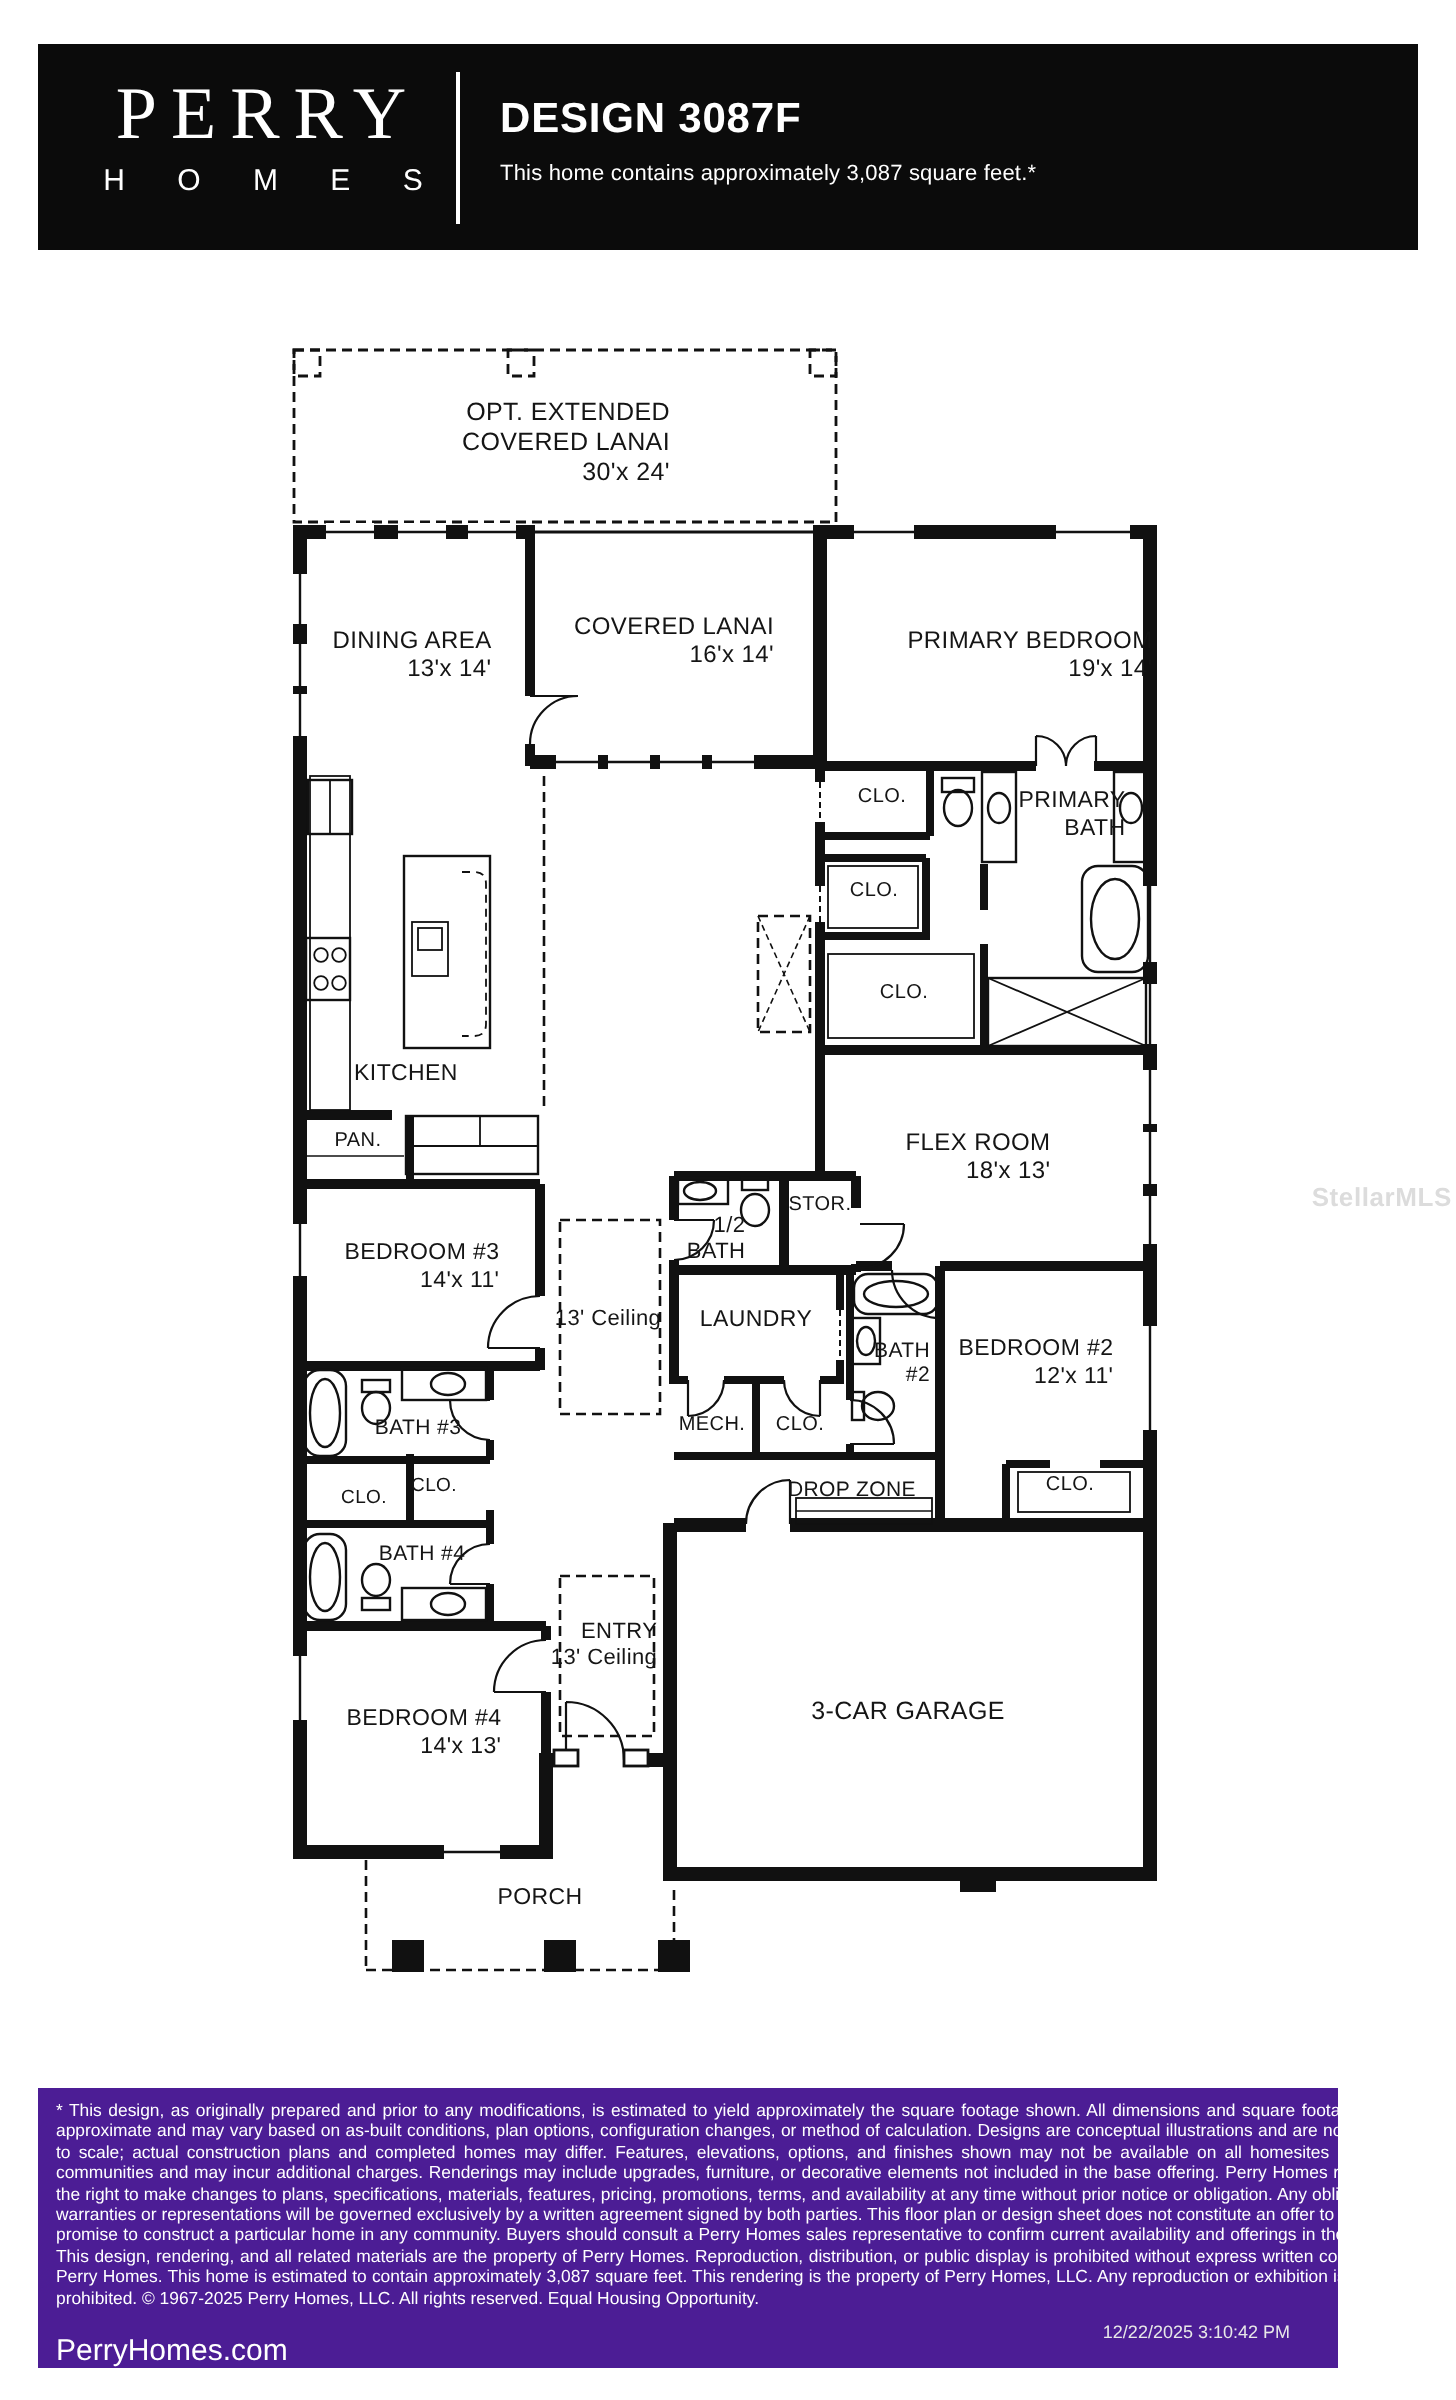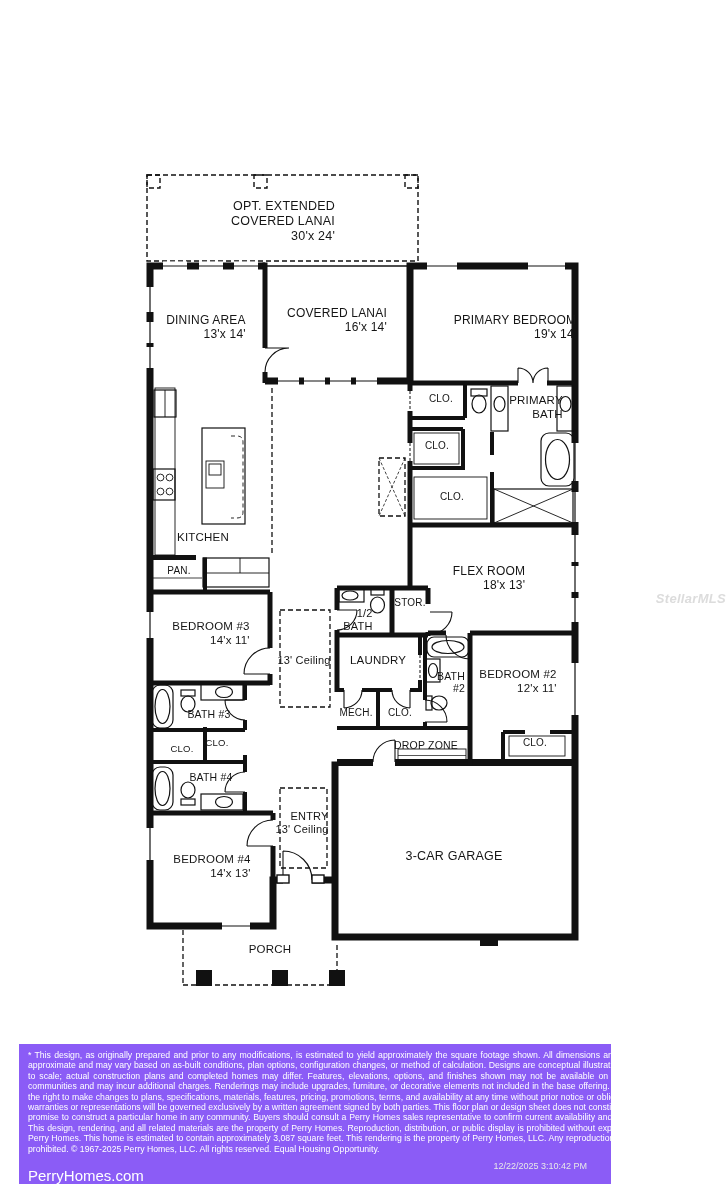--- a/index.html
+++ b/index.html
@@ -15,33 +15,44 @@
   .title-block { position:absolute; left:231px; top:26px; }
   .plan-title { font-size:21px; font-weight:bold; letter-spacing:0.4px; }
   .plan-subtitle { font-size:11px; margin-top:9px; letter-spacing:0.1px; }
 
   
   .plan { position:absolute; left:0; top:0; width:728px; height:1200px; }
   .plan svg { position:absolute; left:0; top:0; }
   .rl { position:absolute; transform:translate(-50%,-50%); text-align:right; white-space:pre-line;
         color:#151515; line-height:1.18; letter-spacing:0.2px; }
   .watermark { position:absolute; left:650px; top:591px; width:76px; text-align:right;
-               color:#dcdcdc; font-size:13px; font-weight:bold; letter-spacing:0.3px;font-style:italic; }
+               color:#dcdcdc; font-size:13px; font-weight:bold; letter-spacing:0.3px; }
 
   
-  .footer-bar { position:absolute; left:19px; top:1044px; width:592px; height:140px; background:#8b5cf6; color:#fff; }
+  .footer-bar { position:absolute; left:19px; top:1044px; width:650px; height:140px; background:#4c1d95; color:#fff; }
   .disclaimer { position:absolute; left:9px; top:6px; width:672px; font-size:8.7px; line-height:10.4px; text-align:justify; }
   .website { position:absolute; left:9px; bottom:0; font-size:15px; font-weight:normal; }
   .timestamp { position:absolute; right:24px; bottom:13px; font-size:9px; color:#e8e8e8;text-align:center; }
 </style>
 </head>
 <body>
 
 <div class="page">
 
+  <div class="header-bar">
+    <div class="logo">
+      <div class="logo-perry">PERRY</div>
+      <div class="logo-homes">H O M E S</div>
+    </div>
+    <div class="header-divider"></div>
+    <div class="title-block">
+      <div class="plan-title">DESIGN 3087F</div>
+      <div class="plan-subtitle">This home contains approximately 3,087 square feet.*</div>
+    </div>
+  </div>
 
   <div class="plan">
     <svg width="728" height="1200" viewBox="0 0 728 1200">
       <g stroke="#111" fill="none" stroke-linecap="butt">
 
         <g stroke-width="1.4" stroke-dasharray="5 3">
           <rect x="147" y="175" width="271" height="86"></rect>
           <rect x="147" y="175" width="13" height="13"></rect>
           <rect x="254" y="175" width="13" height="13"></rect>
           <rect x="405" y="175" width="13" height="13"></rect>

